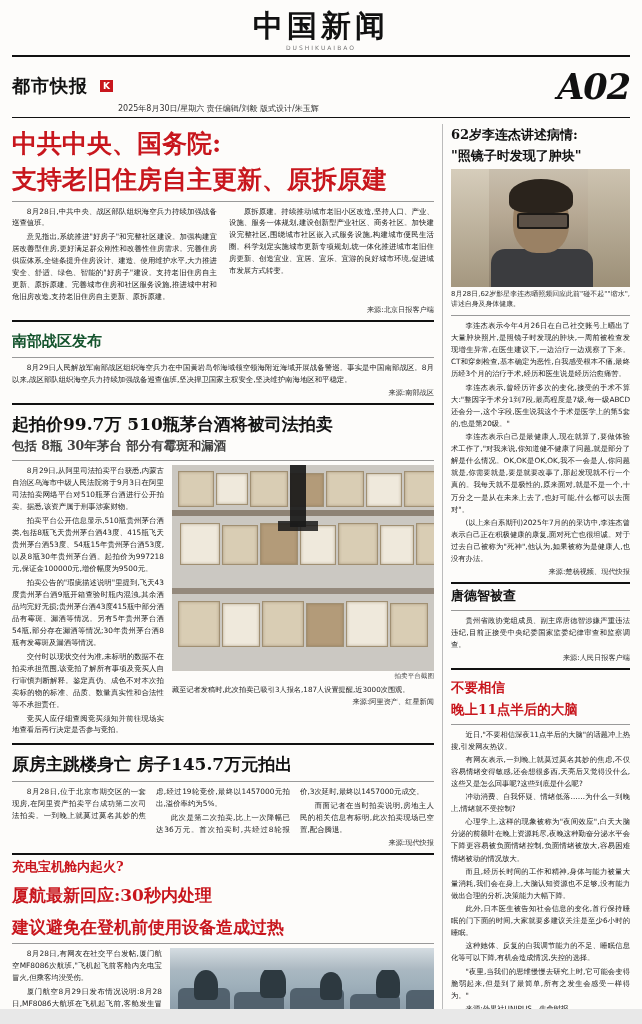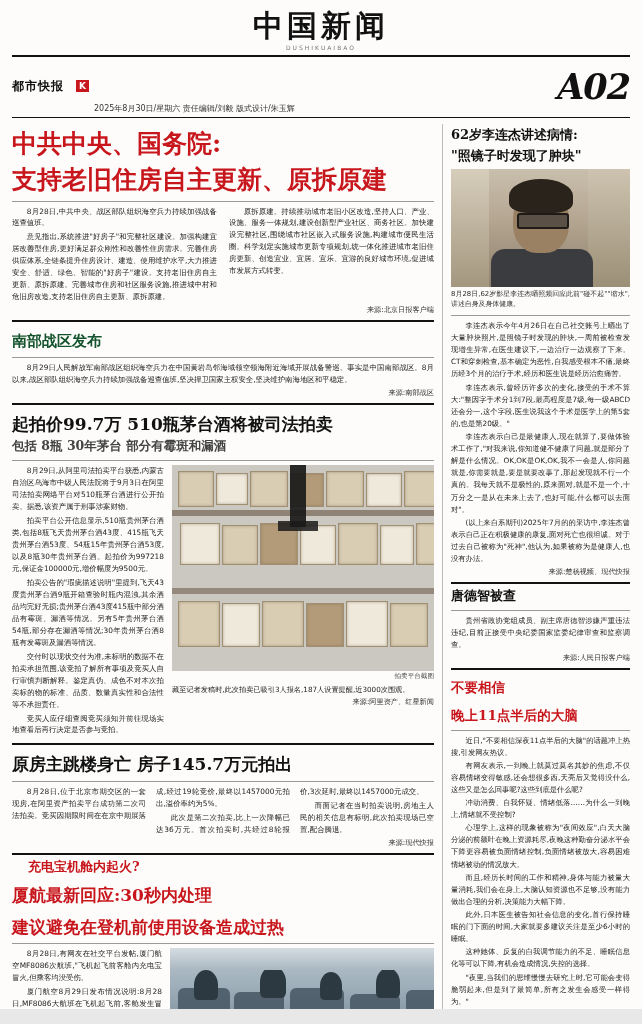--- a/index.html
+++ b/index.html
@@ -46,21 +46,21 @@
     display: flex;
     align-items: center;
     margin: 0 12px;
     border-bottom: 1px solid #111;
     padding: 2px 0 3px 0;
     font-size: 8px;
     color: #333;
   }
   .infobar .brandbox {
     font-family: "DejaVu Serif", "Liberation Serif", serif;
-    font-size: 12px;
+    font-size: 18px;
     font-weight: bold;
     color: #111;
     letter-spacing: 1px;
     margin-right: 6px;
   }
   .infobar .redmark {
     display: inline-block;
     background: #c8161d;
     color: #fff;
     font-size: 9px;
@@ -131,21 +131,21 @@
     font-weight: bold;
     color: #444;
     line-height: 1.35;
     margin: 0 0 4px 0;
   }
   .hl-red-sub {
     font-family: "DejaVu Serif", "Liberation Serif", serif;
     font-size: 13px;
     font-weight: bold;
     color: #c8161d;
-    margin: 2px 16px;
+    margin: 2px 0;
   }
   .rule-thick {
     border-top: 2px solid #111;
     margin: 5px 0 3px 0;
   }
   .rule-thin {
     border-top: 1px solid #999;
     margin: 5px 0 4px 0;
   }
   
@@ -418,21 +418,21 @@
           </div>
         </div>
       </div>
 
       <div class="rule-thick"></div>
 
       <div>
         <div class="hl3">原房主跳楼身亡  房子145.7万元拍出</div>
         <div class="rule-thin"></div>
         <div class="cols3">
-          <p class="para">8月28日,位于北京市期交区的一套现房,在阿里资产拍卖平台成功第二次司法拍卖。竞买因期限时间在在京中期展落成,经过19轮竞价,最终以1457000元拍出,溢价率约为5%。</p>
+          <p class="para">8月28日,位于北京市期交区的一套现房,在阿里资产拍卖平台成功第二次司法拍卖。一到晚上就莫过莫名其妙的焦虑,经过19轮竞价,最终以1457000元拍出,溢价率约为5%。</p>
           <p class="para">此次是第二次拍卖,比上一次降幅已达36万元。首次拍卖时,共经过8轮报价,3次延时,最终以1457000元成交。</p>
           <p class="para">而面记者在当时拍卖说明,房地主人民的相关信息有标明,此次拍卖现场已空置,配合腾退。</p>
         </div>
         <div class="source">来源:现代快报</div>
       </div>
 
       <div class="rule-thick"></div>
 
       <div>
         <div class="hl-red-sub">充电宝机舱内起火?</div>
@@ -496,21 +496,21 @@
         <div class="r-hl">唐德智被查</div>
         <div class="rule-thin"></div>
         <p class="r-para">贵州省政协党组成员、副主席唐德智涉嫌严重违法违纪,目前正接受中央纪委国家监委纪律审查和监察调查。</p>
         <div class="source">来源:人民日报客户端</div>
       </div>
 
       <div class="rule-thick"></div>
 
       <div>
         <div class="r-hl-red">不要相信</div>
-        <div class="r-hl-red" style="margin-top:10px;">晚上11点半后的大脑</div>
+        <div class="r-hl-red" style="margin-top:4px;">晚上11点半后的大脑</div>
         <div class="rule-thin"></div>
         <p class="r-para">近日,"不要相信深夜11点半后的大脑"的话题冲上热搜,引发网友热议。</p>
         <p class="r-para">有网友表示,一到晚上就莫过莫名其妙的焦虑,不仅容易情绪变得敏感,还会想很多西,天亮后又觉得没什么,这些又是怎么回事呢?这些到底是什么呢?</p>
         <p class="r-para">冲动消费、自我怀疑、情绪低落……为什么一到晚上,情绪就不受控制?</p>
         <p class="r-para">心理学上,这样的现象被称为"夜间效应",白天大脑分泌的前额叶在晚上资源耗尽,夜晚这种勤奋分泌水平会下降更容易被负面情绪控制,负面情绪被放大,容易困难情绪被动的情况放大。</p>
         <p class="r-para">而且,经历长时间的工作和精神,身体与能力被量大量消耗,我们会在身上,大脑认知资源也不足够,没有能力做出合理的分析,决策能力大幅下降。</p>
         <p class="r-para">此外,日本医生被告知社会信息的变化,首行保持睡眠的门下面的时间,大家就要多建议关注是至少6小时的睡眠。</p>
         <p class="r-para">这种她体、反复的自我调节能力的不足、睡眠信息化等可以下降,有机会造成情况,失控的选择。</p>
         <p class="r-para">"夜里,当我们的思维慢慢去研究上时,它可能会变得脆弱起来,但是到了最简单,所有之发生会感受一样得为。"</p>
         <p class="r-para">来源:外界社UNIPUS、生命时报</p>

